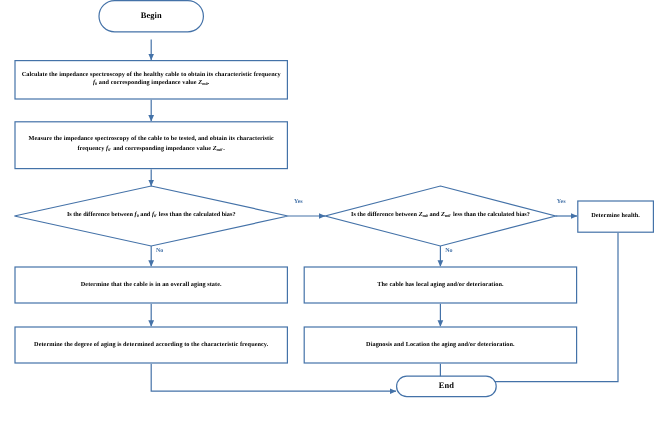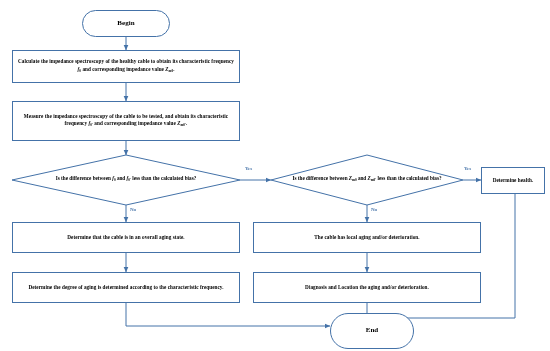--- a/index.html
+++ b/index.html
@@ -70,21 +70,21 @@
 
       <path d="M515,194 L515,318 L372,318"></path>
     </g>
 
     <g stroke="#4472a8" stroke-width="1" fill="#ffffff">
       <polygon points="126,155 240,180 126,205 12,180"></polygon>
       <polygon points="367,155 463,180 367,205 271,180"></polygon>
     </g>
   </svg>
 
-  <div class="node term" style="left:82px;top:10px;width:88px;height:27px;">
+  <div class="node term" style="left:82px;top:0;width:88px;height:27px;">
     <span class="txt">Begin</span>
   </div>
 
   <div class="node proc" style="left:12px;top:50px;width:228px;height:33px;">
     <span class="txt">Calculate the impedance spectroscopy of the healthy cable to obtain its characteristic frequency <i>f</i><sub>0</sub> and corresponding impedance value <i>Z</i><sub>m0</sub>.</span>
   </div>
 
   <div class="node proc" style="left:12px;top:101px;width:228px;height:40px;">
     <span class="txt">Measure the impedance spectroscopy of the cable to be tested, and obtain its characteristic frequency <i>f</i><sub>0'</sub> and corresponding impedance value <i>Z</i><sub>m0'</sub>.</span>
   </div>
@@ -110,21 +110,21 @@
   </div>
 
   <div class="node proc" style="left:253px;top:222px;width:228px;height:31px;">
     <span class="txt">The cable has local aging and/or deterioration.</span>
   </div>
 
   <div class="node proc" style="left:253px;top:272px;width:228px;height:31px;">
     <span class="txt">Diagnosis and Location the aging and/or deterioration.</span>
   </div>
 
-  <div class="node term" style="left:330px;top:313px;width:84px;height:36px;">
+  <div class="node term" style="left:330px;top:313px;width:84px;height:18px;">
     <span class="txt">End</span>
   </div>
 
   <span class="edge-label" style="left:245px;top:166px;">Yes</span>
   <span class="edge-label" style="left:130px;top:207px;">No</span>
   <span class="edge-label" style="left:464px;top:166px;">Yes</span>
   <span class="edge-label" style="left:371px;top:207px;">No</span>
 
 </div>
 

